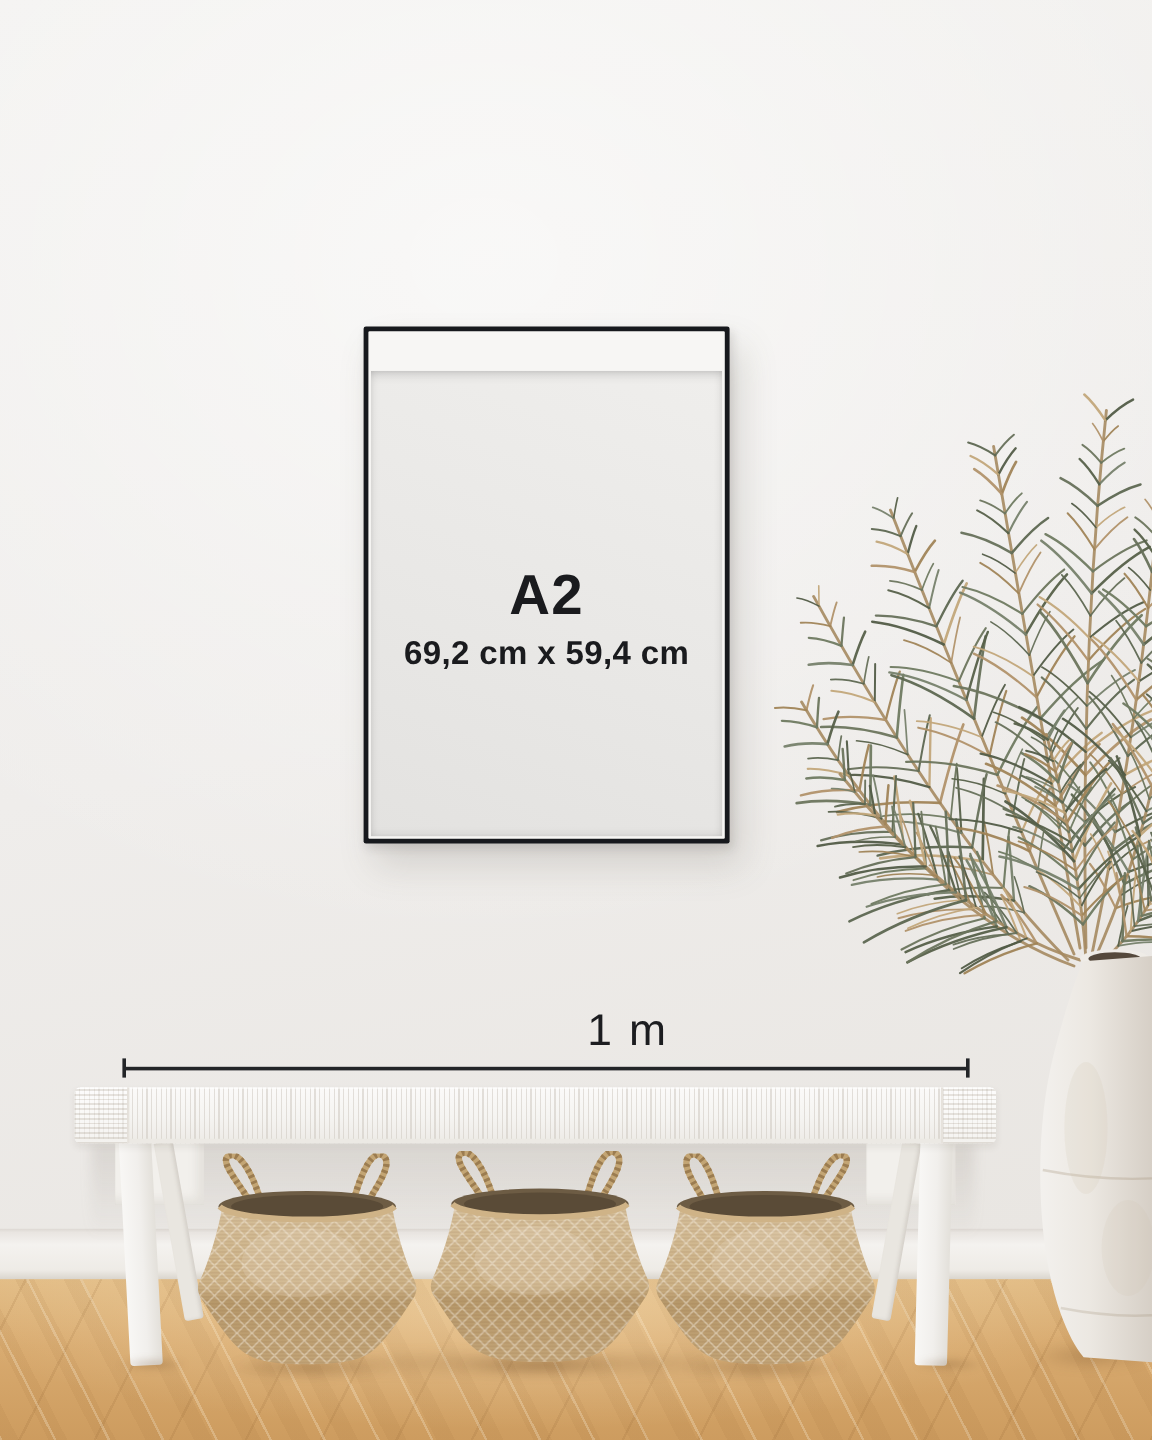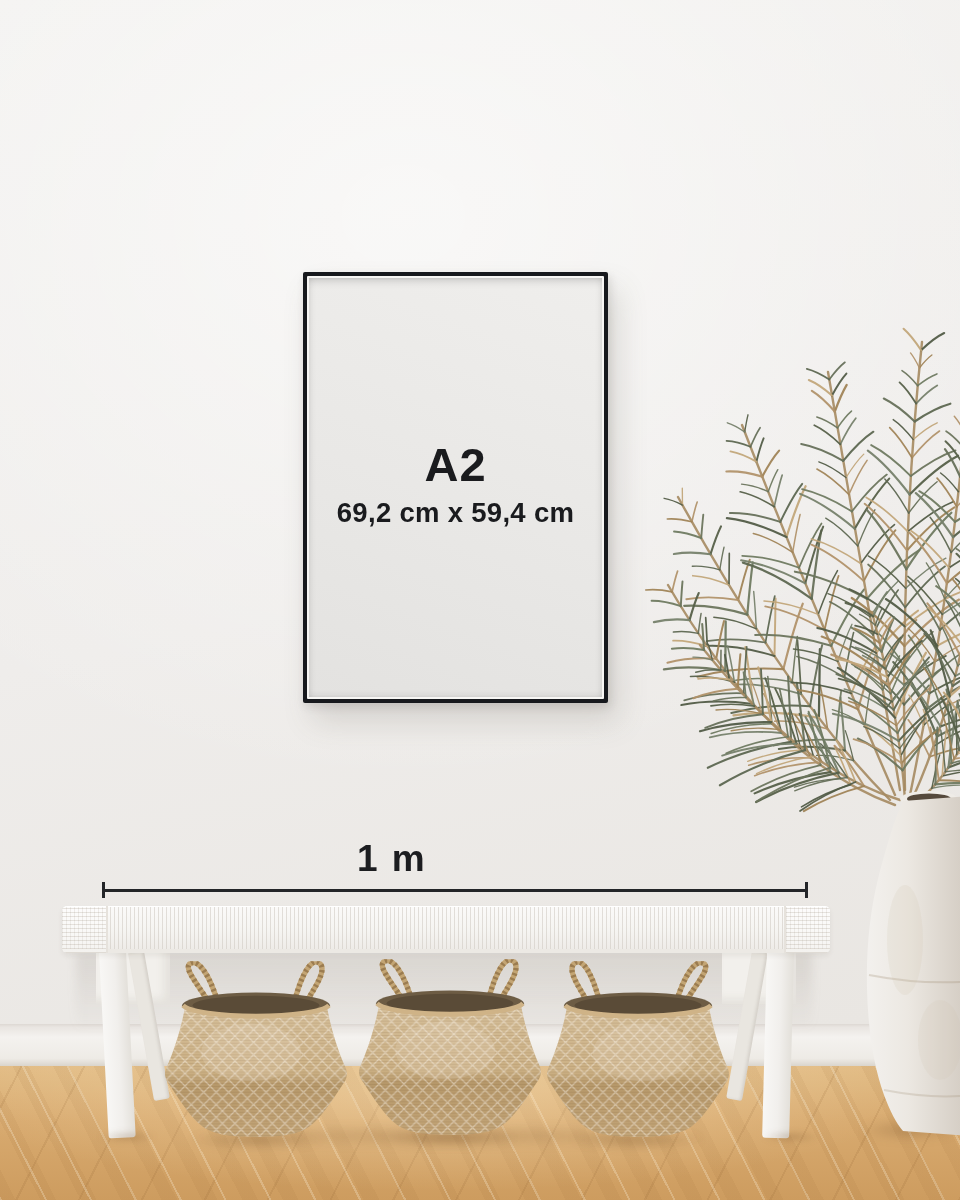--- a/index.html
+++ b/index.html
@@ -17,28 +17,29 @@
     box-shadow: 2px 4px 8px rgba(70,66,60,0.14), 10px 18px 30px rgba(95,88,78,0.18);
   }
   .frame-liner{position:absolute; inset:4px; background:#f7f6f4; border-radius:1px;}
   .poster{
     position:absolute; inset:2px;
     background:linear-gradient(200deg,#efeeec 0%,#e9e8e6 52%,#e3e2e0 100%);
     box-shadow: inset 0 7px 10px -6px rgba(40,40,42,0.28),
                 inset 0 -5px 9px -6px rgba(40,40,42,0.16),
                 inset 5px 0 9px -6px rgba(40,40,42,0.14),
                 inset -5px 0 9px -6px rgba(40,40,42,0.14);
+    margin-top: 31px;
   }
   .poster-text{position:absolute; top:163px; left:0; width:100%; text-align:center; color:#1a1b1e;}
   .size-label{font-size:47px; font-weight:800; letter-spacing:1px; line-height:1;}
   .dims-label{margin-top:11px; font-size:27.5px; font-weight:700; letter-spacing:0.3px; line-height:1;}
   
   .scale-label{
-    position:absolute; left:357px; top:838px; width:200px; text-align:left;
-    font-size:37px; font-weight:700; letter-spacing:2px; color:#1c1d20;
+    position:absolute; left:357px; top:838px; width:200px; text-align:right;
+    font-size:37px; font-weight:400; letter-spacing:2px; color:#1c1d20;
   }
   .scale-bar{
     position:absolute; left:102px; top:882px; width:700px; height:16px;
     border-left:3px solid #232528; border-right:3px solid #232528;
   }
   .scale-bar .bar-line{position:absolute; left:0; top:6.5px; width:100%; height:3px; background:#232528;}
   
   .baseboard{
     position:absolute; left:0; top:1024px; width:100%; height:44px;
     background:linear-gradient(180deg,#ddd8d3 0,#e9e5e1 3px,#f4f2ef 30%,#eeebe6 78%,#d9d4cc 96%,#cfc9c1 100%);

